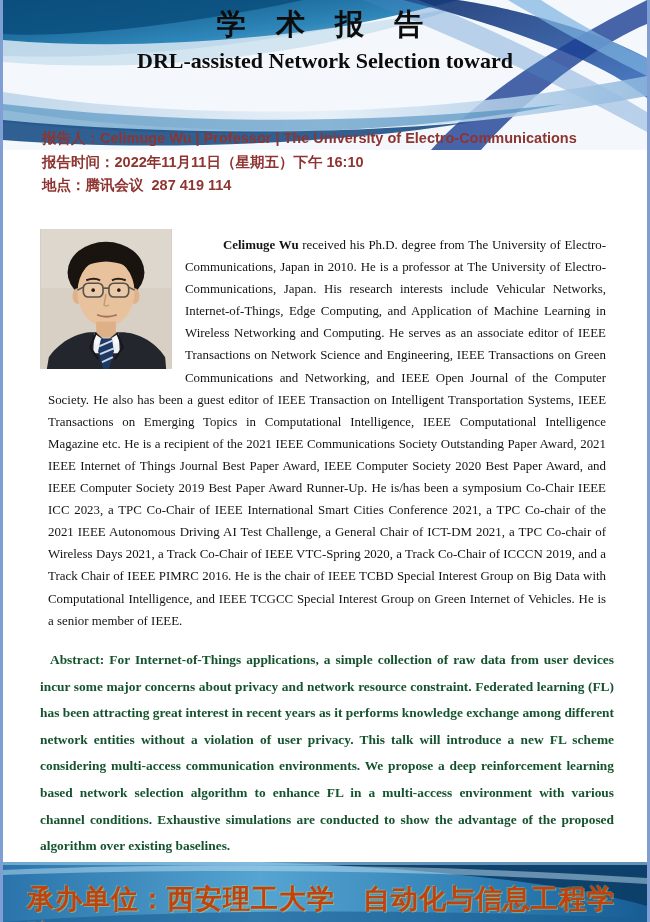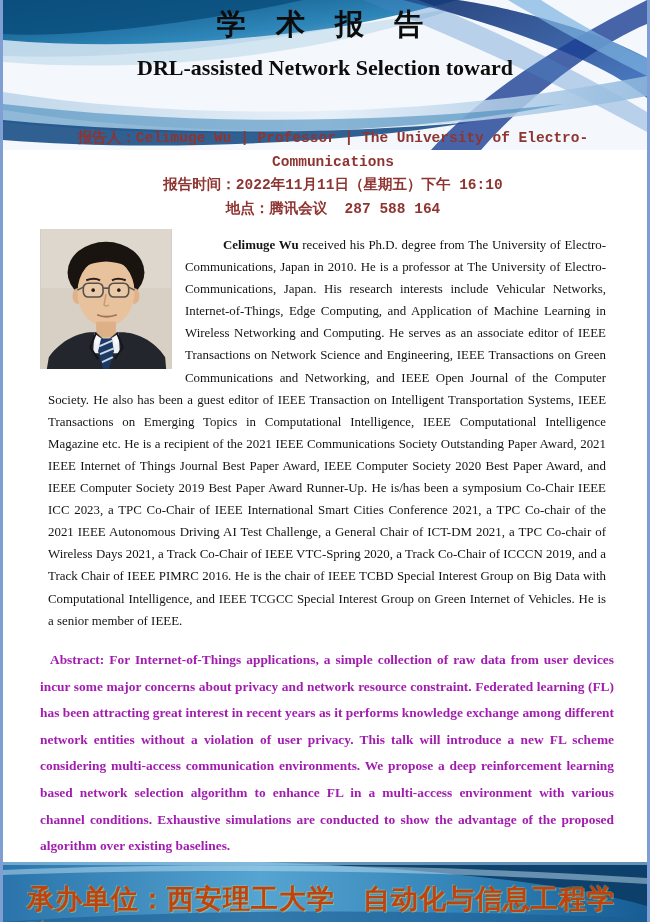--- a/index.html
+++ b/index.html
@@ -17,48 +17,47 @@
   .banner svg{position:absolute;top:0;left:0;width:100%;height:100%;}
   .banner-text{position:absolute;top:0;left:0;right:0;text-align:center;z-index:2;}
   .event-type{
     margin-top:5px;font-size:29px;font-weight:bold;color:#0c0c0c;
     letter-spacing:10px;font-family:"DejaVu Serif","Liberation Serif",serif;
   }
   .talk-title{
     font-size:22px;font-weight:bold;color:#0c0c0c;line-height:31px;
     font-family:"Liberation Serif",serif;
   }
-  .talk-title.first{margin-top:7px;}
+  .talk-title.first{}
 
   
   .meta{position:absolute;top:127px;left:42px;right:26px;z-index:5;}
   .meta-line{
     font-size:14.5px;font-weight:bold;color:#8e3431;line-height:23.5px;
     white-space:pre-wrap;
-    font-family:Liberation Mono, monospace;
-    text-align:center;
+    font-family:Liberation Sans, sans-serif;
   }
 
   
   .bio{position:absolute;top:226px;left:40px;right:36px;z-index:5;}
   .photo{
     float:left;width:132px;height:140px;margin:3px 13px 4px 0;
     background:#d6cec3;overflow:hidden;
   }
   .bio-text{
     margin:8px;font-size:12.9px;line-height:22.1px;color:#141414;
     text-align:justify;text-indent:38px;
     font-family:"Liberation Serif",serif;
   }
   .bio-text b{font-weight:bold;}
 
   
   .abstract{position:absolute;top:647px;left:40px;right:36px;z-index:5;}
   .abstract p{
-    margin:0;font-size:13.4px;font-weight:bold;line-height:26.6px;color:#a21caf;
+    margin:0;font-size:13.4px;font-weight:bold;line-height:26.6px;color:#14532d;
     text-align:justify;text-indent:10px;
     font-family:"Liberation Serif",serif;
   }
 
   
   .footer{position:absolute;left:3px;right:3px;bottom:0;height:60px;z-index:10;}
   .footer svg{position:absolute;top:0;left:0;width:100%;height:100%;}
   .organizer{
     position:absolute;top:19px;left:24px;right:8px;z-index:2;
     font-size:27px;font-weight:900;color:#c2410c;letter-spacing:1px;
@@ -111,21 +110,21 @@
     </svg>
     <div class="banner-text">
       <div class="event-type">学 术 报 告</div>
       <div class="talk-title first">DRL-assisted Network Selection toward</div>
     </div>
   </header>
 
   <section class="meta">
     <div class="meta-line">报告人：Celimuge Wu | Professor | The University of Electro-Communications</div>
     <div class="meta-line">报告时间：2022年11月11日（星期五）下午 16:10</div>
-    <div class="meta-line">地点：腾讯会议  287 588 164</div>
+    <div class="meta-line">地点：腾讯会议  287 419 114</div>
   </section>
 
   <section class="bio">
     <div class="photo">
       <svg viewBox="0 0 132 142" width="132" height="140" aria-hidden="true">
         <rect x="0" y="0" width="132" height="142" fill="#d8d0c5"></rect>
         <rect x="0" y="0" width="132" height="60" fill="#ded7cd"></rect>
 
         <ellipse cx="66" cy="44" rx="39" ry="31" fill="#1a1410"></ellipse>
 

